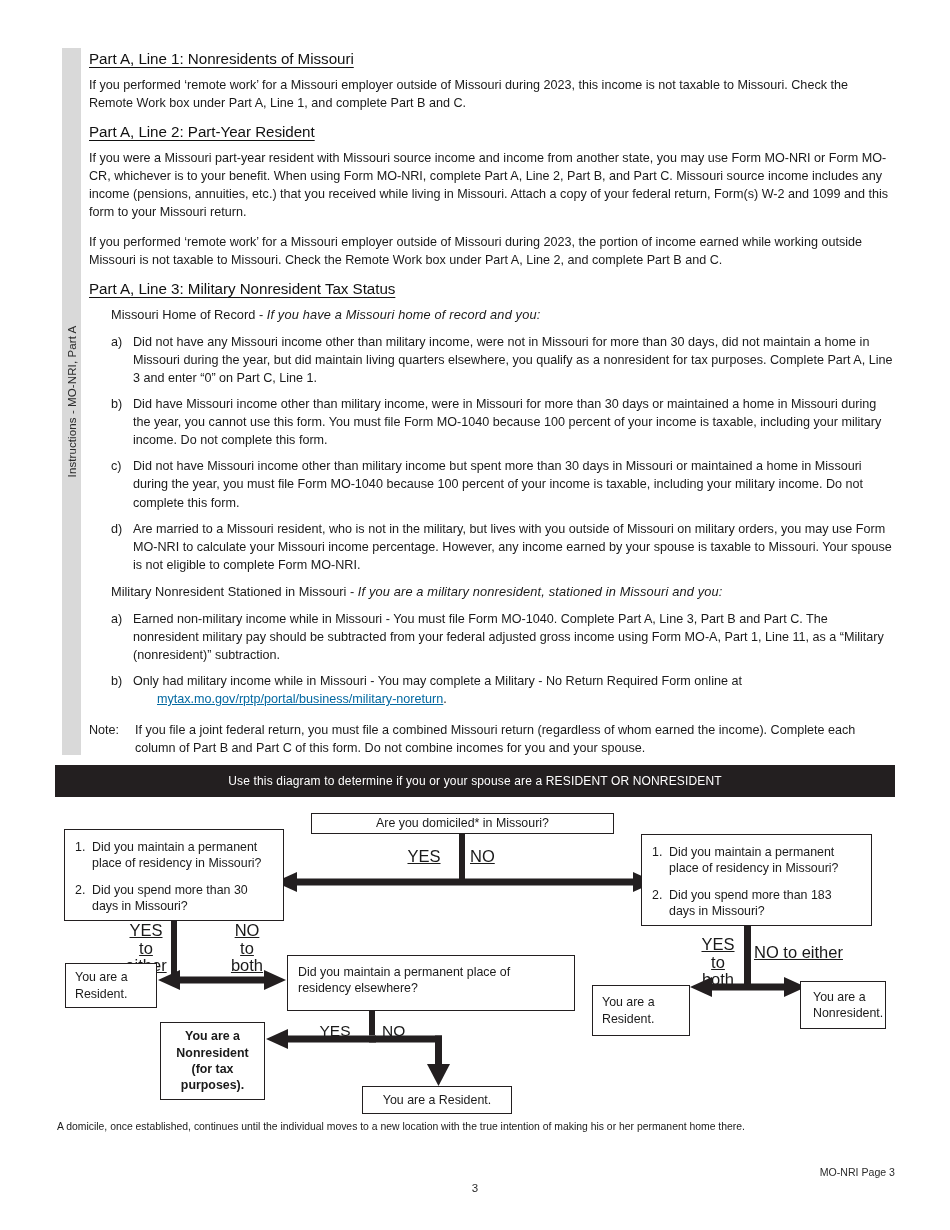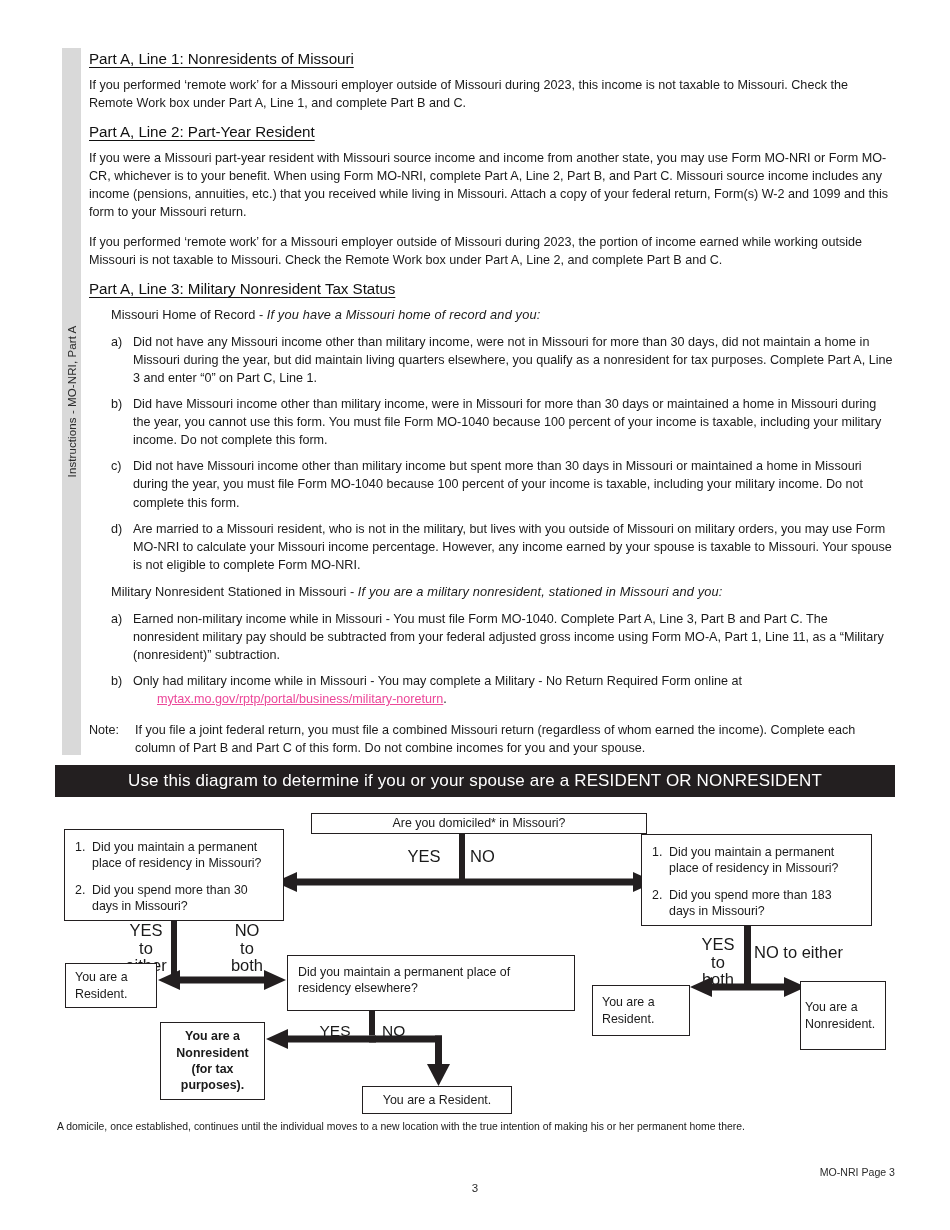--- a/index.html
+++ b/index.html
@@ -68,41 +68,41 @@
     position: relative;
     padding-left: 22px;
     font-size: 12.6px;
     line-height: 18.1px;
     margin-bottom: 8px;
   }
   ul.alpha li .mk {
     position: absolute; left: 0; top: 0;
     width: 18px;
   }
-  a.inline-link { color: #ec4899; text-decoration: underline; padding-left: 24px; }
+  a.inline-link { color: #0369a1; text-decoration: underline; padding-left: 24px; }
 
   .note-row {
     display: flex;
     padding-left: 0;
     margin-top: 14px;
     font-size: 12.6px;
     line-height: 17.5px;
   }
   .note-row .note-lbl { width: 46px; flex: none; }
   .note-row .note-txt { flex: 1; }
 
   
   #banner {
     position: absolute;
     left: 55px; top: 765px;
     width: 840px; height: 32px;
     background: #231f20;
     color: #ffffff;
     display: flex; align-items: center; justify-content: center;
-    font-size: 17px;
+    font-size: 12px;
     letter-spacing: .15px;
   }
 
   
   #flow { position: absolute; left: 0; top: 0; width: 950px; height: 1230px; }
   .fbox {
     position: absolute;
     border: 1.6px solid #231f20;
     background: #fff;
     font-size: 12.4px;
@@ -115,20 +115,21 @@
   .numlist { margin: 0; padding: 0; list-style: none; }
   .numlist li { display: flex; margin-bottom: 10px; }
   .numlist li:last-child { margin-bottom: 0; }
   .numlist li .n { width: 17px; flex: none; }
   .flabel {
     position: absolute;
     font-size: 16.5px;
     line-height: 17.5px;
     color: #1a1a1a;
     text-align: center;
+    text-decoration: underline;
   }
   .flabel.sm { font-size: 15.5px; }
   .vbar { position: absolute; background: #231f20; }
 
   
   #footnote {
     position: absolute;
     left: 57px; top: 1120px;
     width: 840px;
     font-size: 10.4px;
@@ -211,21 +212,21 @@
     <span class="note-txt">If you file a joint federal return, you must file a combined Missouri return (regardless of whom earned the income). Complete each column of Part B and Part C of this form. Do not combine incomes for you and your spouse.</span>
   </div>
 </div>
 
 <div id="banner">
   <span>Use this diagram to determine if you or your spouse are a RESIDENT OR NONRESIDENT</span>
 </div>
 
 <div id="flow">
 
-  <div class="fbox center" style="left:311px; top:813px; width:336px; height:21px; padding:2px 0;">
+  <div class="fbox center" style="left:311px; top:813px; width:303px; height:21px; padding:2px 0;">
     <span>Are you domiciled* in Missouri?</span>
   </div>
 
   <div class="vbar" style="left:459px; top:834px; width:6px; height:48px;"></div>
 
   <div class="flabel" style="left:392px; top:848px; width:64px;">YES</div>
   <div class="flabel" style="left:470px; top:848px; width:60px; text-align:left;">NO</div>
 
   <svg style="position:absolute; left:275px; top:870px;" width="380" height="24">
     <polygon points="0,12 22,2 22,22" fill="#231f20"></polygon>
@@ -316,21 +317,21 @@
   <svg style="position:absolute; left:690px; top:975px;" width="116" height="24">
     <polygon points="0,12 22,2 22,22" fill="#231f20"></polygon>
     <rect x="20" y="8.5" width="76" height="7" fill="#231f20"></rect>
     <polygon points="116,12 94,2 94,22" fill="#231f20"></polygon>
   </svg>
 
   <div class="fbox centerleft" style="left:592px; top:985px; width:98px; height:51px; padding:5px 9px;">
     <span>You are a Resident.</span>
   </div>
 
-  <div class="fbox centerleft" style="left:800px; top:981px; width:86px; height:69px; padding:5px 4px;">
+  <div class="fbox centerleft" style="left:800px; top:981px; width:86px; height:48px; padding:5px 12px;">
     <span>You are a Nonresident.</span>
   </div>
 </div>
 
 <div id="footnote">
   <div>A domicile, once established, continues until the individual moves to a new location with the true intention of making his or her permanent home there.</div>
 </div>
 
 <div id="footer-right">MO-NRI Page 3</div>
 <div id="page-num">3</div>

